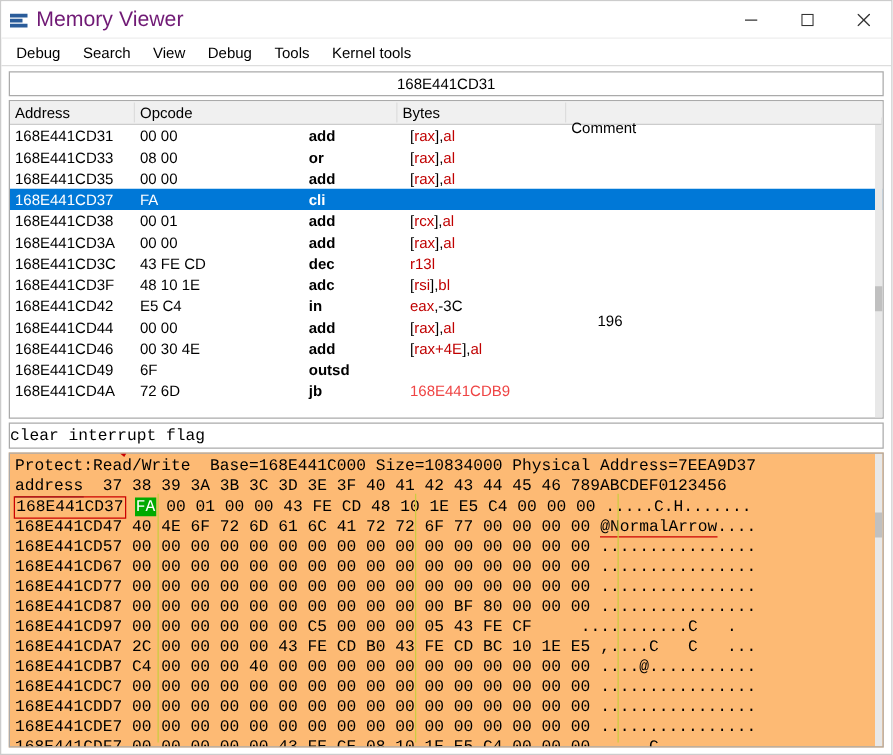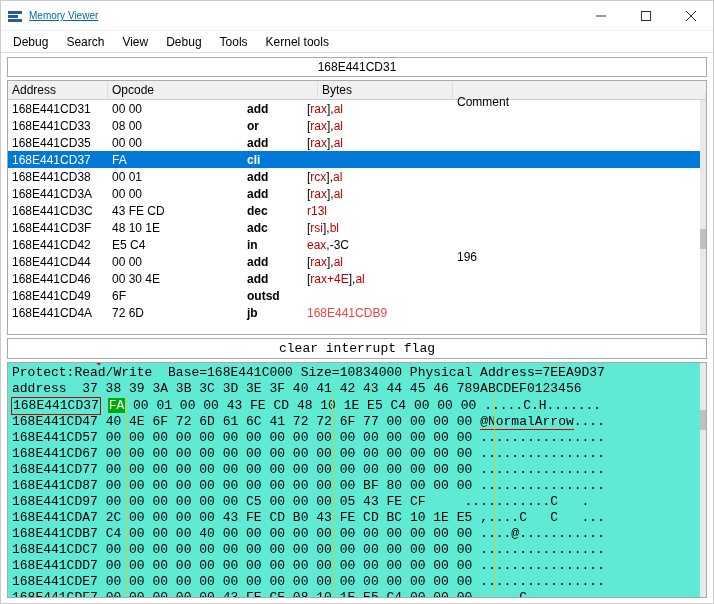--- a/index.html
+++ b/index.html
@@ -1,43 +1,43 @@
 <!DOCTYPE html>
 <html><head>
 <meta charset="utf-8">
 <style>
 * { margin: 0; padding: 0; box-sizing: border-box; }
 body { font-family: "Segoe UI", Tahoma, sans-serif; font-size: 12px; background: #fff; width: 714px; height: 604px; overflow: hidden; border: 1px solid #ccc; display: flex; flex-direction: column; }
 .titlebar { height: 30px; display: flex; align-items: center; background: #fff; border-bottom: 1px solid #eee; }
 .titlebar .app-icon { width: 16px; height: 16px; margin: 0 6px; display: flex; align-items: center; justify-content: center; }
-.titlebar .title { flex: 1; font-size: 10px; color: #0369a1; text-decoration: underline; }
+.titlebar .title { flex: 1; font-size: 17px; color: #701a75; }
 .titlebar .win-controls { display: flex; }
 .titlebar .win-btn { width: 45px; height: 30px; display: flex; align-items: center; justify-content: center; font-size: 13px; color: #333; }
 .menubar { height: 22px; display: flex; align-items: center; padding: 0 4px; gap: 2px; border-bottom: 1px solid #ddd; }
 .menubar .menu-item { padding: 2px 8px; cursor: default; }
 .address-bar { border: 1px solid #aaa; margin: 4px 6px 3px 6px; padding: 2px 0; text-align: center; font-size: 12px; background: #fff; }
 .disasm { border: 1px solid #aaa; margin: 0 6px 3px 6px; position: relative; background: #fff; height: 255px; overflow: hidden; }
 .disasm-header { display: flex; background: #f0f0f0; border-bottom: 1px solid #ccc; font-size: 12px; height: 19px; align-items: center; }
 .disasm-header .hcol { padding: 1px 4px; border-right: 1px solid #ddd; }
 .disasm-body { font-family: "Segoe UI", Tahoma, sans-serif; font-size: 12px; overflow-y: hidden; }
 .disasm-row { display: flex; height: 17px; align-items: center; white-space: nowrap; }
 .disasm-row.selected { background: #0078d7; color: #fff; }
 .disasm-row .col { padding: 0 4px; overflow: hidden; }
 .c-addr { width: 100px; }
 .c-bytes { width: 135px; }
 .c-opcode { width: 60px; font-weight: bold; }
-.c-operand { width: 150px; }
+.c-operand { width: 150px; margin-left: 21px; }
 .c-comment { flex: 1; margin-top: 24px; }
 .op-reg { color: #c00000; }
 .op-link { color: #ef4444; }
 .scroll-hint { position: absolute; right: 0; top: 19px; bottom: 0; width: 6px; background: #e8e8e8; }
 .scroll-thumb1 { position: absolute; right: 0; top: 148px; width: 6px; height: 20px; background: #c0c0c0; }
 .scroll-thumb2 { position: absolute; right: 0; top: 47px; width: 6px; height: 20px; background: #c0c0c0; }
-.status-line { border: 1px solid #aaa; margin: 0 6px 3px 6px; padding: 2px 0; text-align: center; font-family: "Courier New", monospace; font-size: 13px; background: #fff; }
-.hex-pane { border: 1px solid #aaa; margin: 0 6px 5px 6px; font-family: "Courier New", monospace; font-size: 13px; background: #5eead4; padding: 2px 4px 2px 4px; line-height: 16px; position: relative; flex: 1; overflow: hidden; }
+.status-line { border: 1px solid #aaa; margin: 0 6px 3px 6px; padding: 2px 0; text-align: left; font-family: "Courier New", monospace; font-size: 13px; background: #fff; }
+.hex-pane { border: 1px solid #aaa; margin: 0 6px 5px 6px; font-family: "Courier New", monospace; font-size: 13px; background: #fdba74; padding: 2px 4px 2px 4px; line-height: 16px; position: relative; flex: 1; overflow: hidden; }
 .hex-info { white-space: pre; }
 .hex-header { white-space: pre; }
 .hex-header .addr-hdr { border-bottom: 1px solid #555; display: inline-block; }
 .hex-rows { position: relative; }
 .hex-row { white-space: pre; position: relative; }
 .hex-row .addr { display: inline; }
 .hex-row .bytes { display: inline; }
 .hex-row .ascii { display: inline; }
 .addr-arrow { position: absolute; left: 85px; top: -10px; color: #c00; font-size: 16px; font-weight: bold; transform: rotate(35deg); }
 .sel-byte { background: #0a0; color: #fff; padding: 0 1px; }

